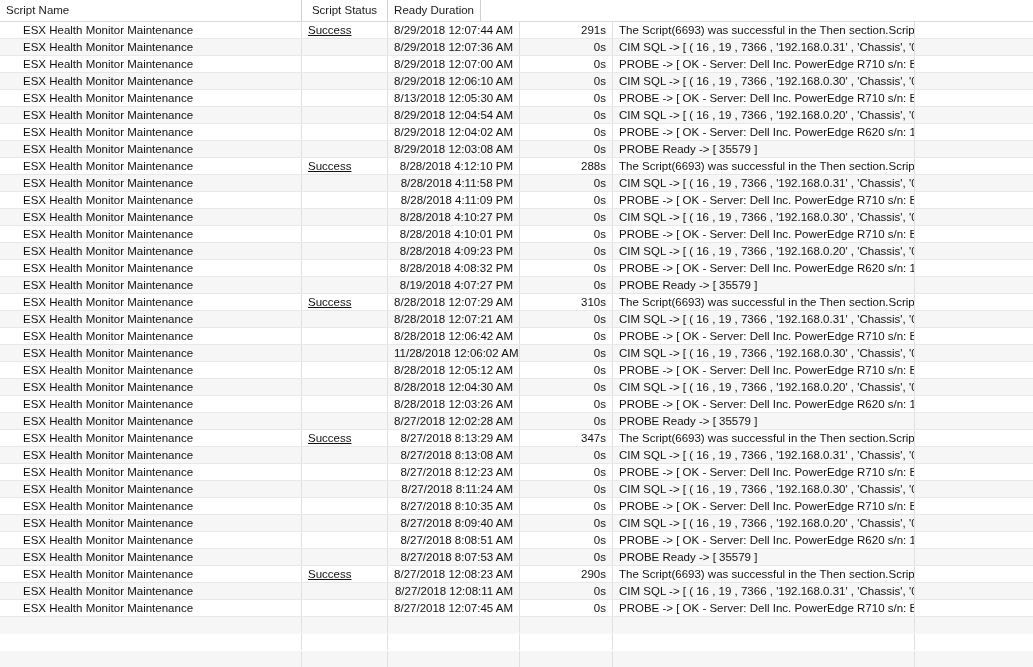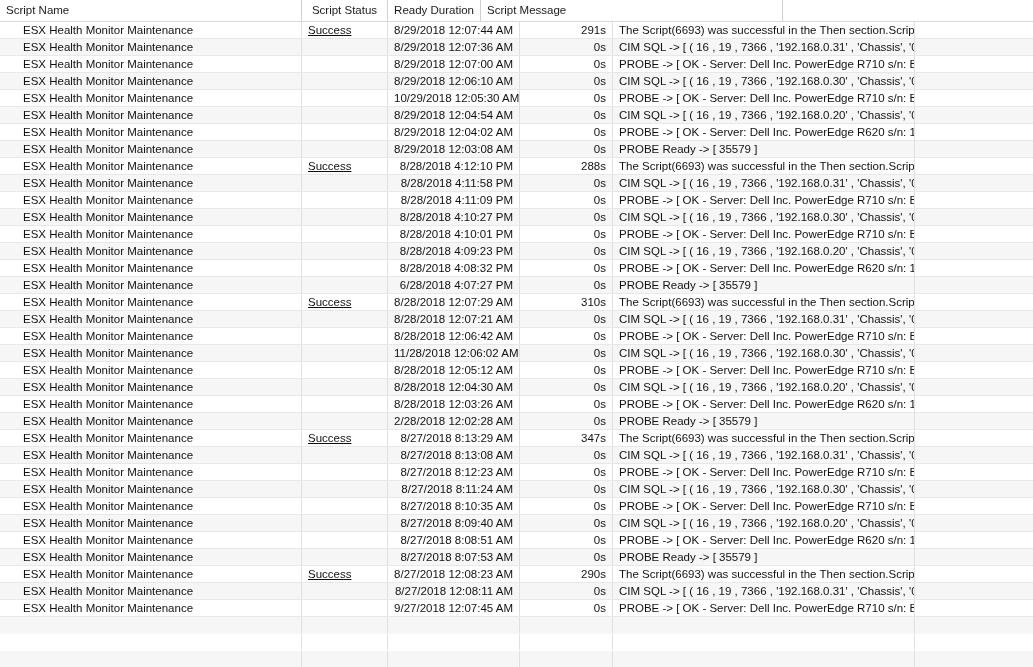--- a/index.html
+++ b/index.html
@@ -90,21 +90,20 @@
 </style>
 </head>
 <body>
 
 <div class="grid">
 
   <div class="grid-header">
     <div class="hcell c-name first">Script Name</div>
     <div class="hcell c-status align-center">Script Status</div>
     <div class="hcell c-duration align-right">Ready Duration</div>
-    <div class="hcell c-message">Script Message</div>
     <div class="hcell c-user">Script User</div>
     <div class="hcell c-tail noborder"></div>
   </div>
 
   <div class="grid-body" id="grid-body">
       <div class="row">
         <div class="cell c-name name">ESX Health Monitor Maintenance</div>
         <div class="cell c-status align-center">Success</div>
         <div class="cell c-date align-right">8/29/2018 12:07:44 AM</div>
         <div class="cell c-duration align-right">291s</div>
@@ -135,21 +134,21 @@
         <div class="cell c-status align-center"></div>
         <div class="cell c-date align-right">8/29/2018 12:06:10 AM</div>
         <div class="cell c-duration align-right">0s</div>
         <div class="cell c-message">CIM SQL -&gt; [ ( 16 , 19 , 7366 , '192.168.0.30' , 'Chassis', '0'...</div>
         <div class="cell c-user"></div>
         <div class="cell c-tail noborder"></div>
       </div>
       <div class="row">
         <div class="cell c-name name">ESX Health Monitor Maintenance</div>
         <div class="cell c-status align-center"></div>
-        <div class="cell c-date align-right">10/29/2018 12:05:30 AM</div>
+        <div class="cell c-date align-right">8/13/2018 12:05:30 AM</div>
         <div class="cell c-duration align-right">0s</div>
         <div class="cell c-message">PROBE -&gt; [ OK - Server: Dell Inc. PowerEdge R710 s/n: B...</div>
         <div class="cell c-user"></div>
         <div class="cell c-tail noborder"></div>
       </div>
       <div class="row alt">
         <div class="cell c-name name">ESX Health Monitor Maintenance</div>
         <div class="cell c-status align-center"></div>
         <div class="cell c-date align-right">8/29/2018 12:04:54 AM</div>
         <div class="cell c-duration align-right">0s</div>
@@ -234,21 +233,21 @@
         <div class="cell c-status align-center"></div>
         <div class="cell c-date align-right">8/28/2018 4:08:32 PM</div>
         <div class="cell c-duration align-right">0s</div>
         <div class="cell c-message">PROBE -&gt; [ OK - Server: Dell Inc. PowerEdge R620 s/n: 1...</div>
         <div class="cell c-user"></div>
         <div class="cell c-tail noborder"></div>
       </div>
       <div class="row alt">
         <div class="cell c-name name">ESX Health Monitor Maintenance</div>
         <div class="cell c-status align-center"></div>
-        <div class="cell c-date align-right">6/28/2018 4:07:27 PM</div>
+        <div class="cell c-date align-right">8/19/2018 4:07:27 PM</div>
         <div class="cell c-duration align-right">0s</div>
         <div class="cell c-message">PROBE Ready -&gt; [ 35579 ]</div>
         <div class="cell c-user"></div>
         <div class="cell c-tail noborder"></div>
       </div>
       <div class="row">
         <div class="cell c-name name">ESX Health Monitor Maintenance</div>
         <div class="cell c-status align-center">Success</div>
         <div class="cell c-date align-right">8/28/2018 12:07:29 AM</div>
         <div class="cell c-duration align-right">310s</div>
@@ -306,21 +305,21 @@
         <div class="cell c-status align-center"></div>
         <div class="cell c-date align-right">8/28/2018 12:03:26 AM</div>
         <div class="cell c-duration align-right">0s</div>
         <div class="cell c-message">PROBE -&gt; [ OK - Server: Dell Inc. PowerEdge R620 s/n: 1...</div>
         <div class="cell c-user"></div>
         <div class="cell c-tail noborder"></div>
       </div>
       <div class="row alt">
         <div class="cell c-name name">ESX Health Monitor Maintenance</div>
         <div class="cell c-status align-center"></div>
-        <div class="cell c-date align-right">2/28/2018 12:02:28 AM</div>
+        <div class="cell c-date align-right">8/27/2018 12:02:28 AM</div>
         <div class="cell c-duration align-right">0s</div>
         <div class="cell c-message">PROBE Ready -&gt; [ 35579 ]</div>
         <div class="cell c-user"></div>
         <div class="cell c-tail noborder"></div>
       </div>
       <div class="row">
         <div class="cell c-name name">ESX Health Monitor Maintenance</div>
         <div class="cell c-status align-center">Success</div>
         <div class="cell c-date align-right">8/27/2018 8:13:29 AM</div>
         <div class="cell c-duration align-right">347s</div>
@@ -405,21 +404,21 @@
         <div class="cell c-status align-center"></div>
         <div class="cell c-date align-right">8/27/2018 12:08:11 AM</div>
         <div class="cell c-duration align-right">0s</div>
         <div class="cell c-message">CIM SQL -&gt; [ ( 16 , 19 , 7366 , '192.168.0.31' , 'Chassis', '0'...</div>
         <div class="cell c-user"></div>
         <div class="cell c-tail noborder"></div>
       </div>
       <div class="row">
         <div class="cell c-name name">ESX Health Monitor Maintenance</div>
         <div class="cell c-status align-center"></div>
-        <div class="cell c-date align-right">9/27/2018 12:07:45 AM</div>
+        <div class="cell c-date align-right">8/27/2018 12:07:45 AM</div>
         <div class="cell c-duration align-right">0s</div>
         <div class="cell c-message">PROBE -&gt; [ OK - Server: Dell Inc. PowerEdge R710 s/n: B...</div>
         <div class="cell c-user"></div>
         <div class="cell c-tail noborder"></div>
       </div>
       <div class="row alt blank">
         <div class="cell c-name name"></div>
         <div class="cell c-status align-center"></div>
         <div class="cell c-date align-right"></div>
         <div class="cell c-duration align-right"></div>

